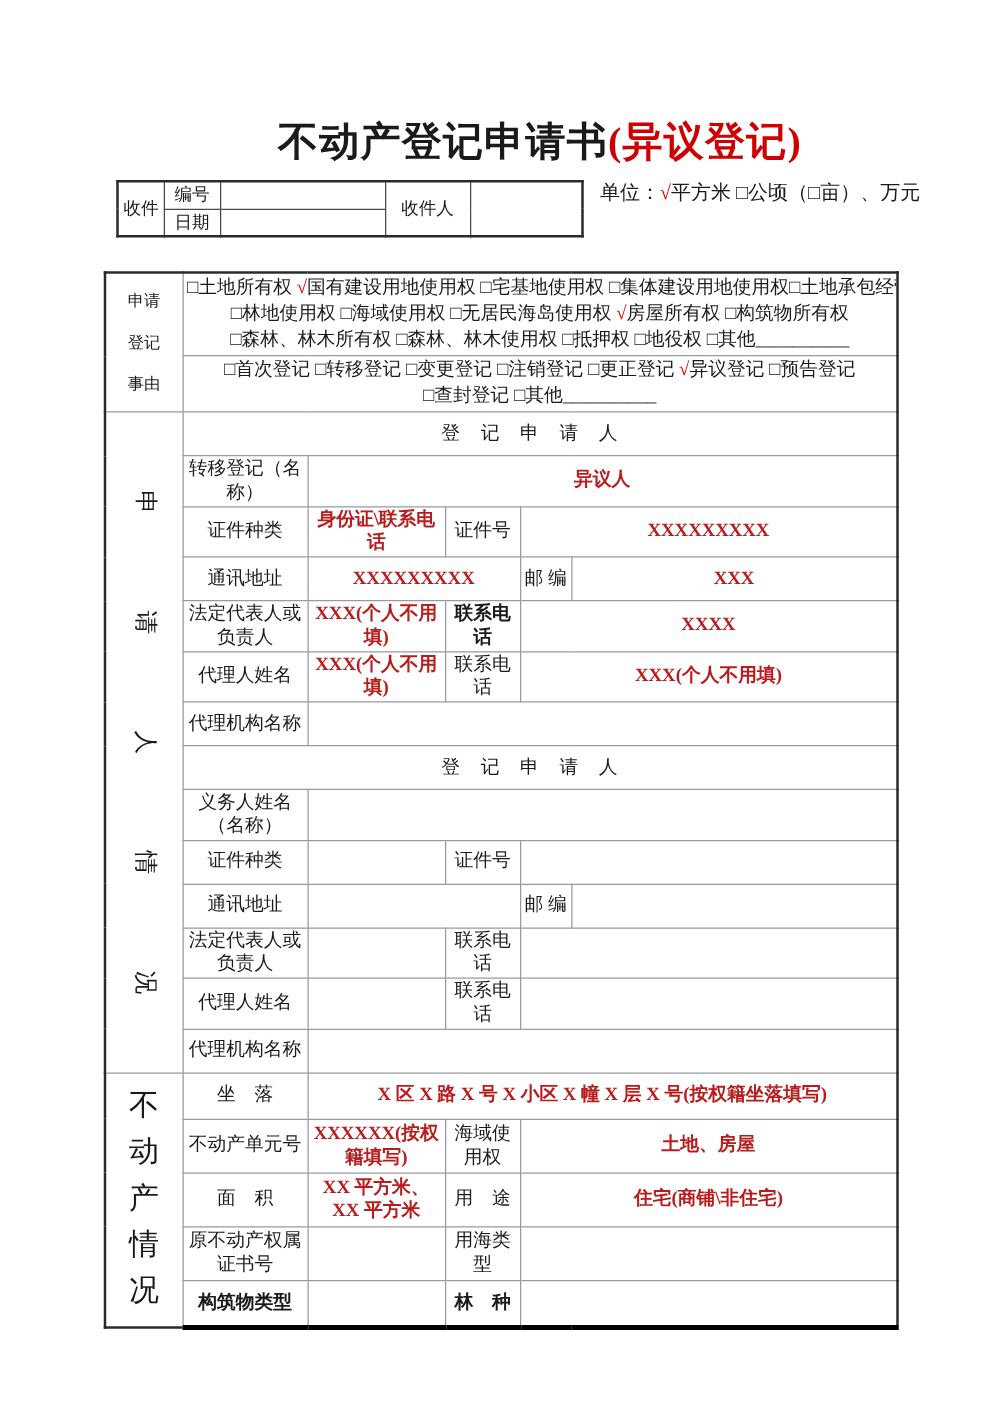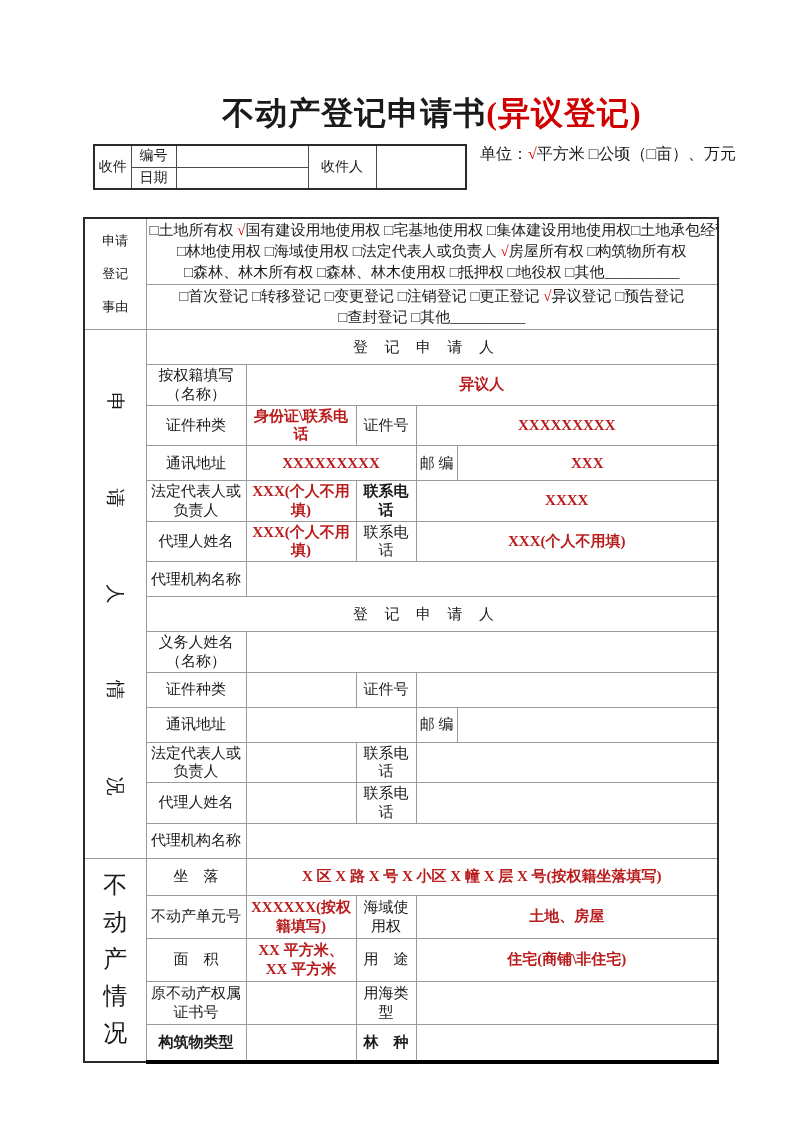--- a/index.html
+++ b/index.html
@@ -99,21 +99,21 @@
           <tr>
         <td class="strip" rowspan="2">
           <div class="strip-flex strip-a">
             <span>申请</span>
             <span>登记</span>
             <span>事由</span>
           </div>
         </td>
         <td class="chk-cell h58" colspan="5">
           <div class="chk-line"><span>□土地所有权 </span><span class="seg-red">√</span><span>国有建设用地使用权 □宅基地使用权 □集体建设用地使用权□土地承包经营权</span></div>
-          <div class="chk-line"><span>□林地使用权 □海域使用权 □法定代表人或负责人 </span><span class="seg-red">√</span><span>房屋所有权 □构筑物所有权</span></div>
+          <div class="chk-line"><span>□林地使用权 □海域使用权 □无居民海岛使用权 </span><span class="seg-red">√</span><span>房屋所有权 □构筑物所有权</span></div>
           <div class="chk-line"><span>□森林、林木所有权 □森林、林木使用权 □抵押权 □地役权 □其他__________</span></div>
         </td>
       </tr>
       <tr>
         <td class="chk-cell h45" colspan="5">
           <div class="chk-line"><span>□首次登记 □转移登记 □变更登记 □注销登记 □更正登记 </span><span class="seg-red">√</span><span>异议登记 □预告登记</span></div>
           <div class="chk-line"><span>□查封登记 □其他__________</span></div>
         </td>
       </tr>
 
@@ -123,21 +123,21 @@
             <span>申</span>
             <span>请</span>
             <span>人</span>
             <span>情</span>
             <span>况</span>
           </div>
         </td>
         <td class="header-cell sec-div" colspan="5">登记申请人</td>
       </tr>
       <tr>
-        <td class="mid">按权籍填写（名称）</td>
+        <td class="mid">转移登记（名称）</td>
         <td class="red-val" colspan="4">异议人</td>
       </tr>
       <tr>
         <td>证件种类</td>
         <td class="red-val mid">身份证\联系电话</td>
         <td class="mid">证件号</td>
         <td class="red-val" colspan="2">XXXXXXXXX</td>
       </tr>
       <tr>
         <td>通讯地址</td>

